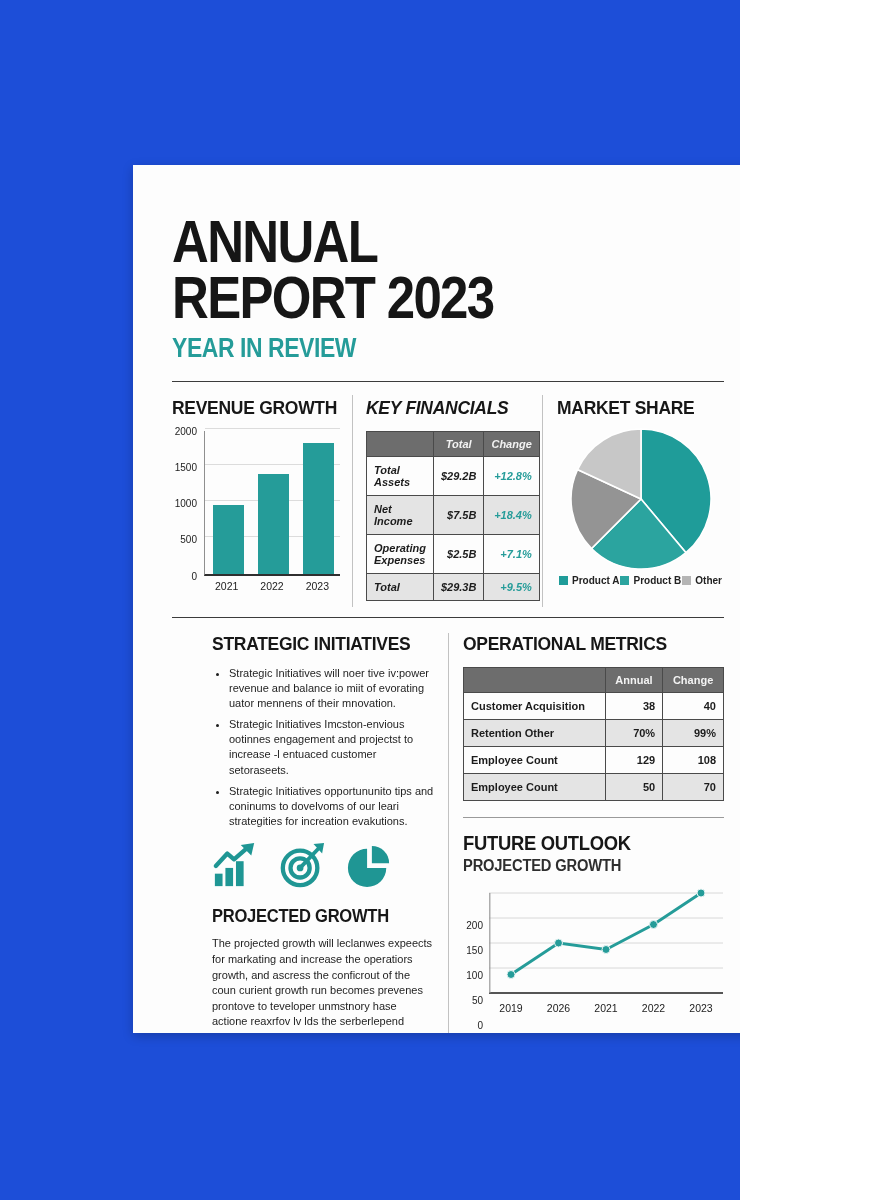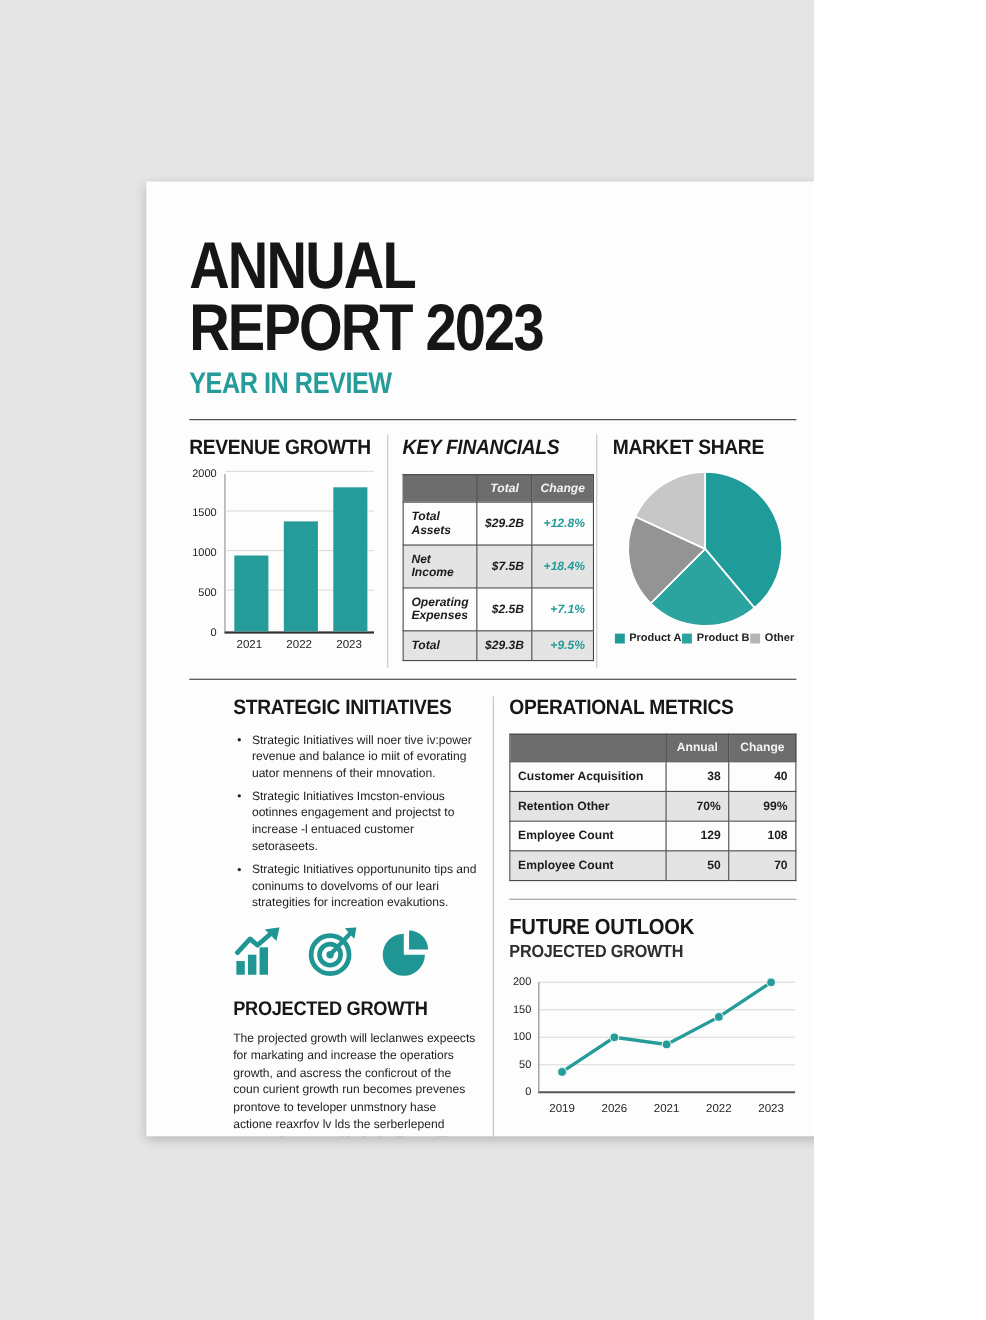--- a/index.html
+++ b/index.html
@@ -1,17 +1,17 @@
 <!DOCTYPE html>
 <html><head>
 <meta charset="utf-8">
 <style>
   * { margin:0; padding:0; box-sizing:border-box; }
   body { font-family:"Liberation Sans", sans-serif; }
-  .stage { position:relative; width:740px; height:1200px; background:#e5e5e5; overflow:hidden; }
+  .stage { position:relative; width:740px; height:1200px; background:#1d4ed8; overflow:hidden; }
   .page { position:absolute; left:133px; top:165px; width:628px; height:868px; background:#fdfdfd;
           box-shadow:0 3px 10px rgba(0,0,0,.22); overflow:hidden; }
   .page-inner { padding:49px 37px 0 39px; }
 
   
   .title { font-size:60px; font-weight:bold; line-height:.93; letter-spacing:-2px; color:#161616;
            transform:scaleX(.85); transform-origin:0 0; white-space:nowrap; }
   .subtitle { font-size:27px; font-weight:bold; letter-spacing:-.5px; margin-top:7px;
               transform:scaleX(.85); transform-origin:0 0; white-space:nowrap; }
   .h2 { font-size:19px; font-weight:bold; color:#171717; letter-spacing:-.3px;
@@ -59,21 +59,21 @@
 
   ul.bullets { margin:11px 0 0 17px; }
   ul.bullets li { font-size:11px; line-height:1.38; color:#1e1e1e; margin-bottom:6px; }
   .body-text { font-size:11px; line-height:1.42; color:#1e1e1e; margin-top:9px; }
 
   .icons-row { display:flex; gap:21px; margin-top:14px; margin-bottom:13px; }
 
   
   .linechart { display:flex; margin-top:12px; }
   .lc-yaxis { position:relative; width:26px; height:112px; }
-  .lc-ylab { position:absolute; right:6px; transform:translateY(-50%); font-size:10px; color:#222; }
+  .lc-ylab { position:absolute; right:6px; transform:translateY(-50%); font-size:10px; color:#222;margin-top:32px; }
   .lc-xrow { position:relative; height:15px; margin-left:26px; }
   .lc-xlab { position:absolute; transform:translateX(-50%); font-size:10.5px; color:#222; top:3px; }
 </style>
 </head>
 <body>
 
 <div class="stage">
   <div class="page">
     <div class="page-inner">
 

